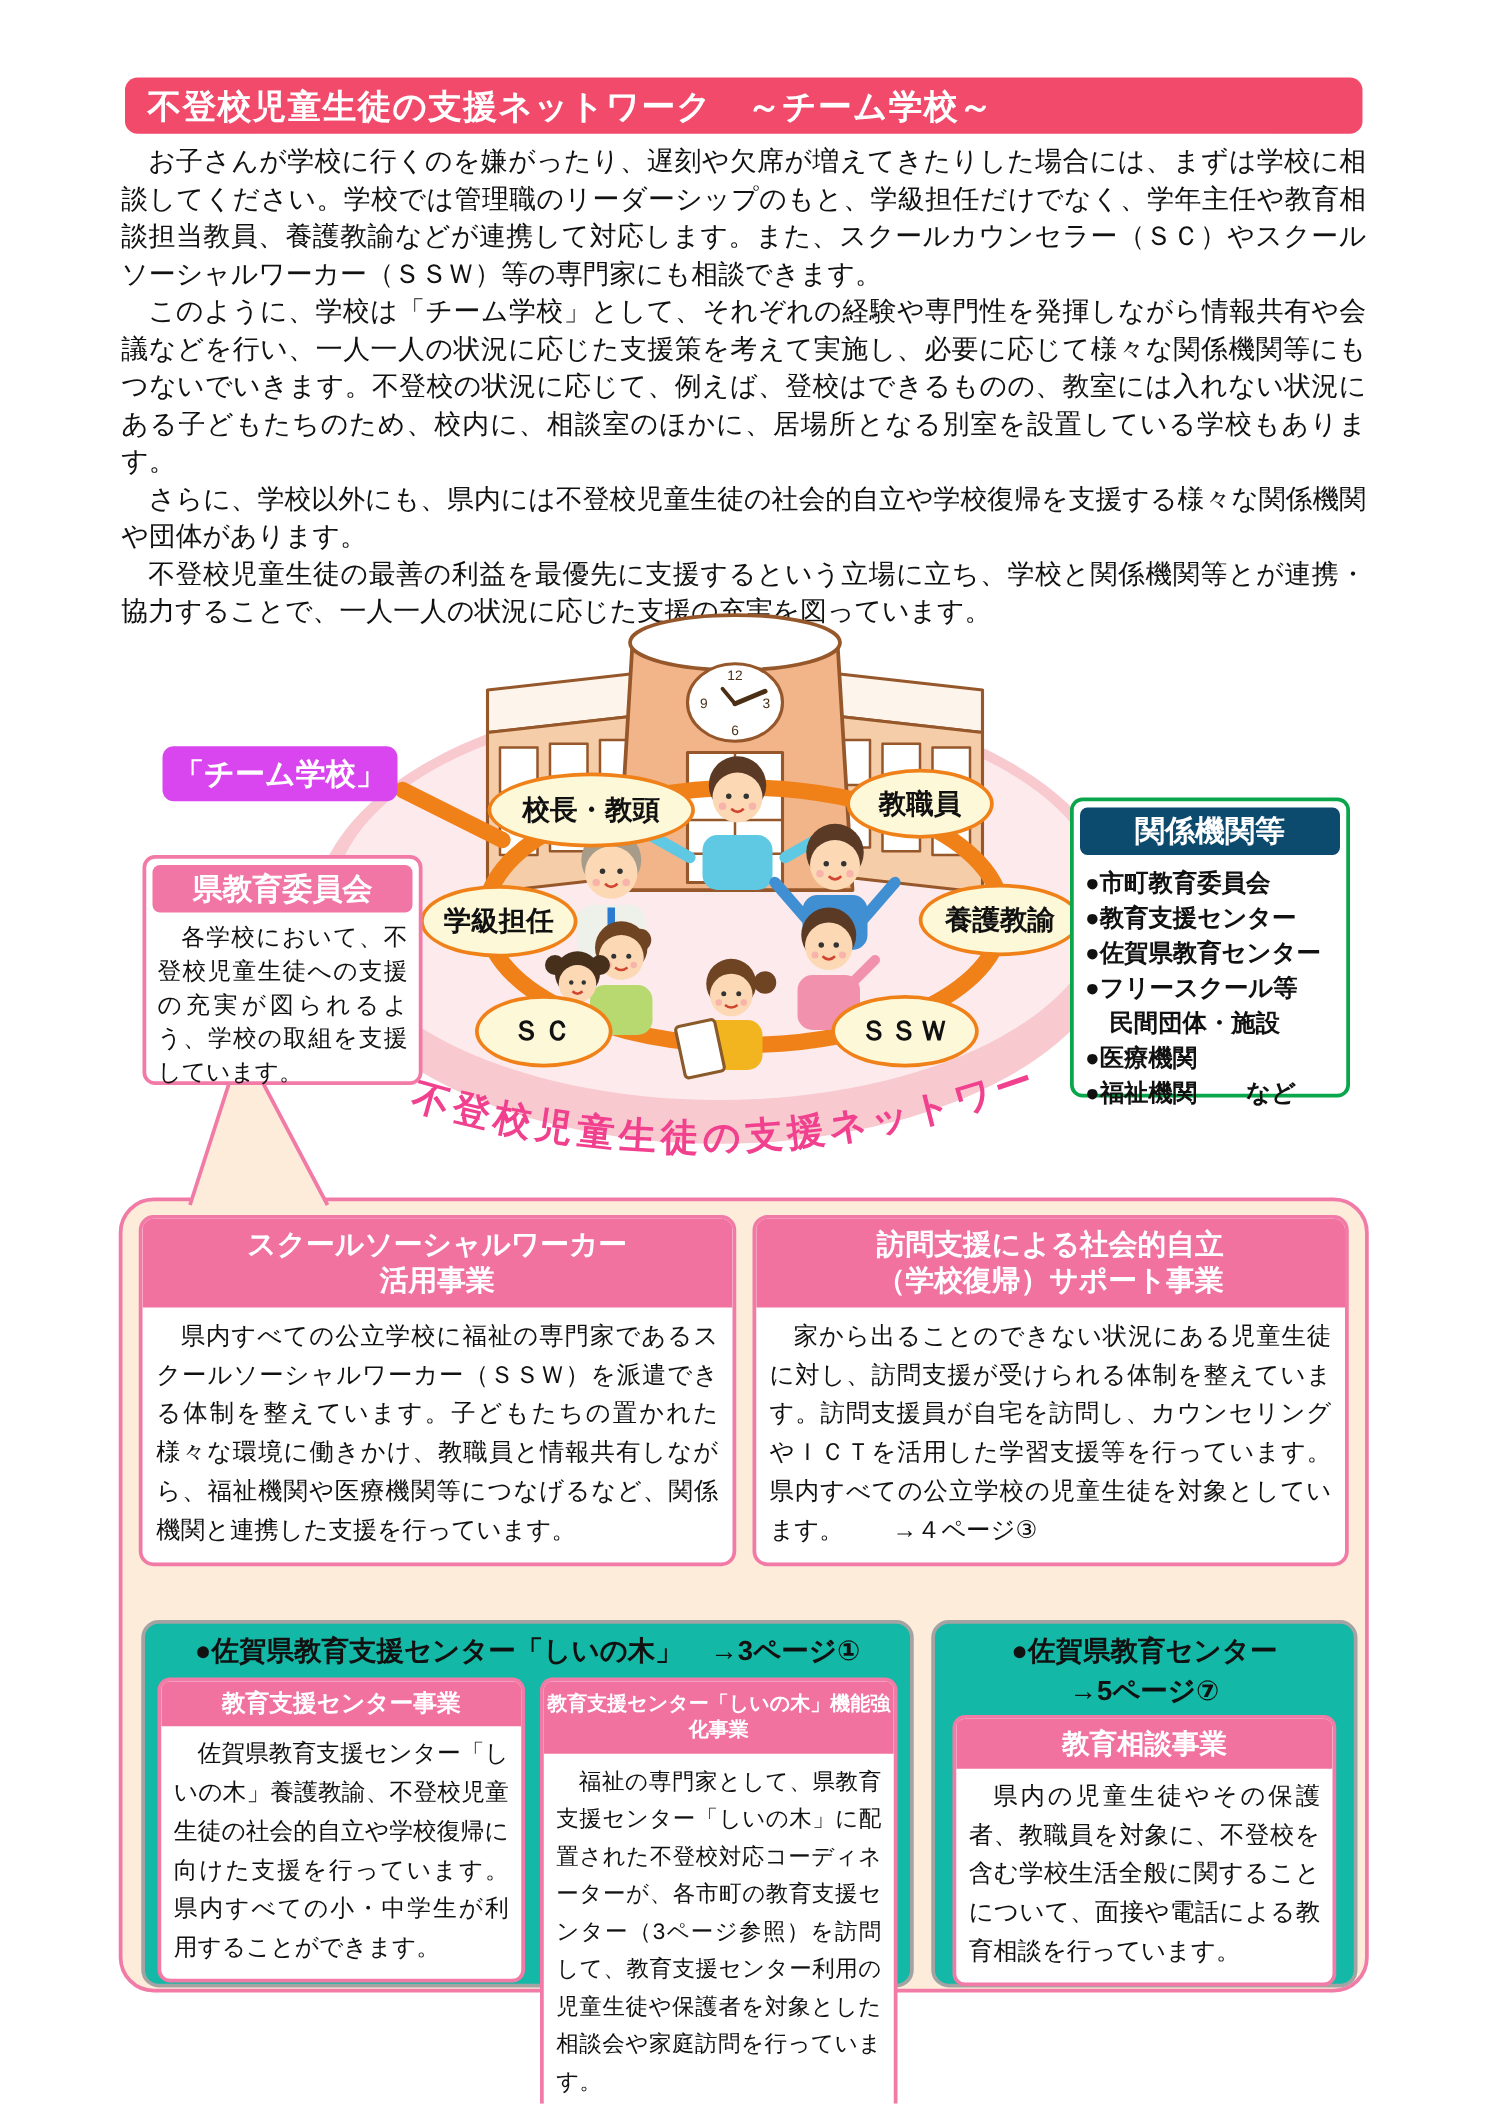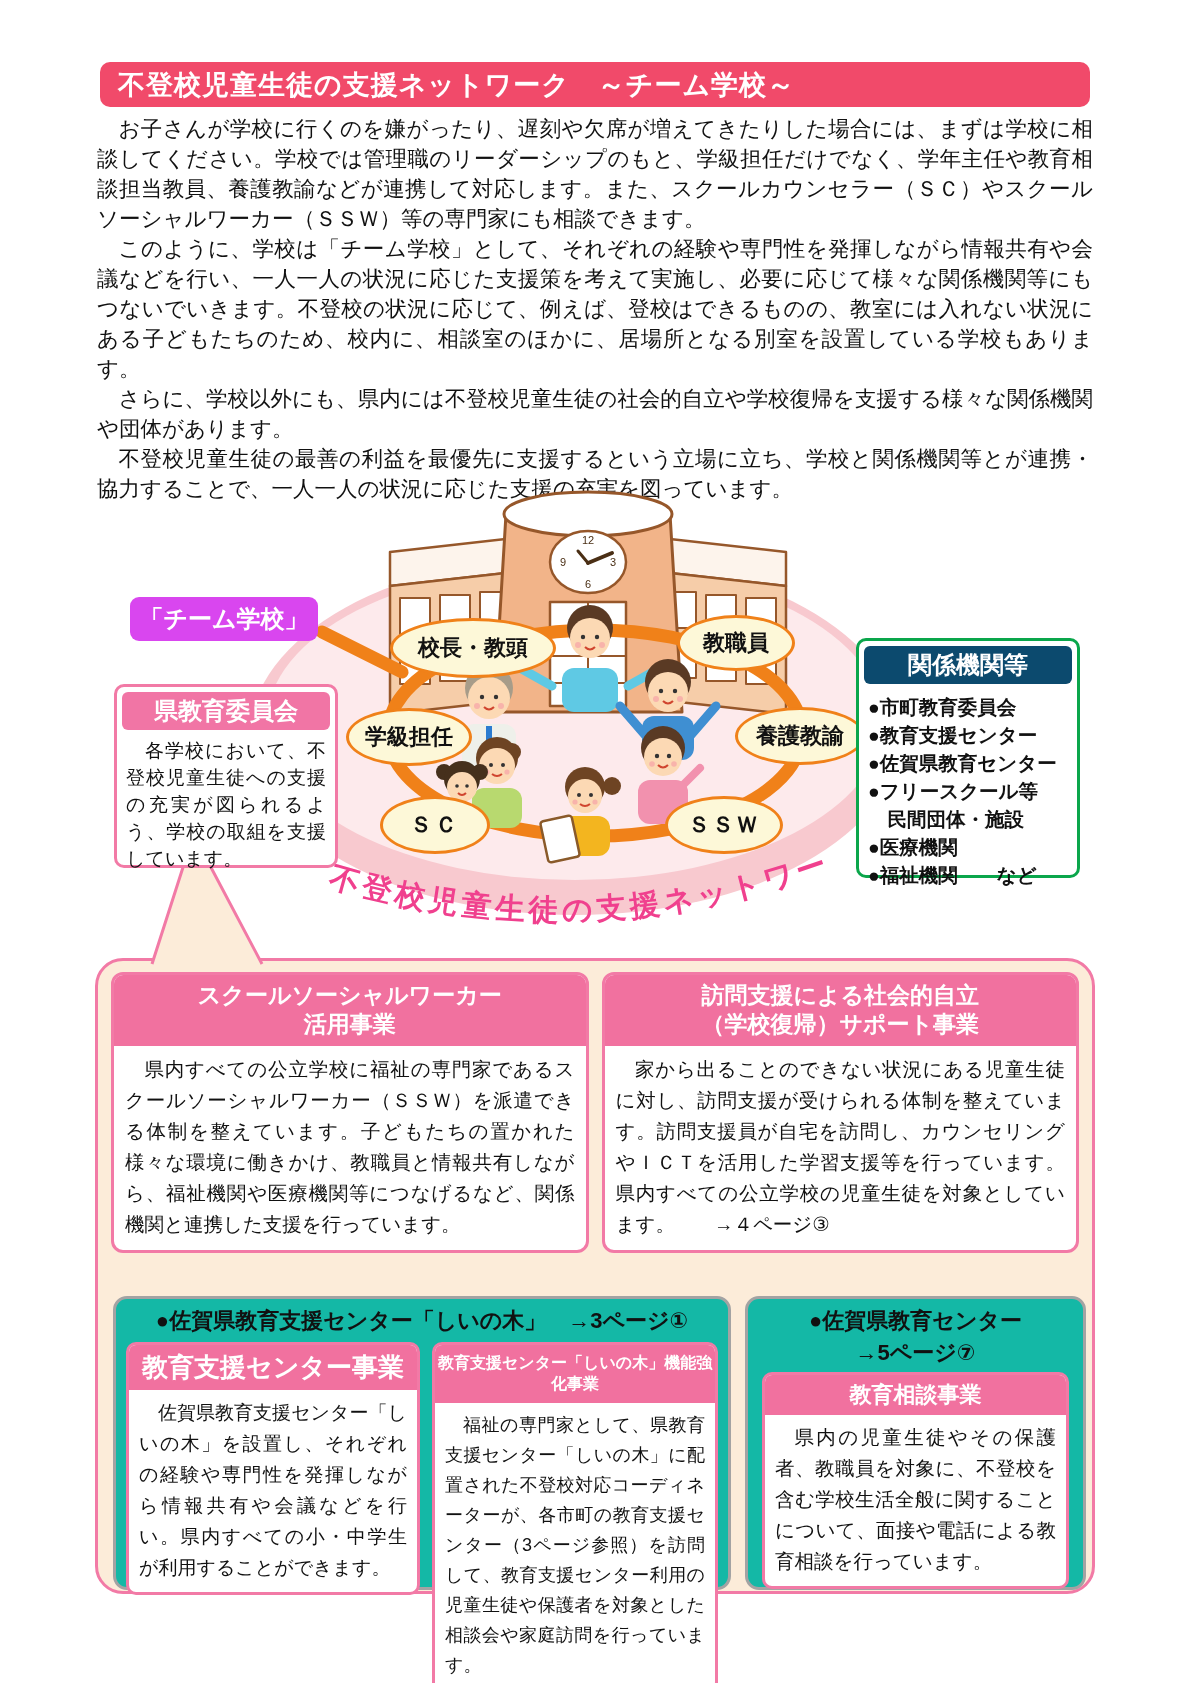--- a/index.html
+++ b/index.html
@@ -20,21 +20,21 @@
   #illus{position:absolute;left:0;top:450px;width:1190px;height:516px;z-index:2;pointer-events:none;}
 
   .bubble{position:absolute;left:130px;top:597px;width:188px;height:44px;background:#d946ef;
     border-radius:9px;display:flex;align-items:center;justify-content:center;z-index:3;}
   .bubble span{color:#fff;font-weight:bold;font-size:24px;}
 
   .role{position:absolute;border:3px solid #f08119;background:#fdf8d8;border-radius:50%;
     display:flex;align-items:center;justify-content:center;font-weight:bold;font-size:22px;z-index:3;color:#111;}
   .role-principal{left:390px;top:618px;width:160px;height:54px;}
   .role-staff{left:677px;top:615px;width:112px;height:50px;}
-  .role-homeroom{left:346px;top:708px;width:120px;height:52px;}
+  .role-homeroom{left:336px;top:708px;width:120px;height:52px;}
   .role-nurse{left:735px;top:707px;width:124px;height:52px;}
   .role-sc{left:380px;top:796px;width:104px;height:52px;letter-spacing:3px;}
   .role-ssw{left:665px;top:796px;width:112px;height:52px;letter-spacing:2px;}
 
   .sideBox{position:absolute;background:#fff;border-radius:10px;z-index:3;}
   .sideBox .hd{margin:5px;border-radius:6px;color:#fff;font-weight:bold;font-size:24px;
     text-align:center;padding:3px 0;}
   .sideBox .bd{padding:2px 9px 6px 9px;font-size:19px;line-height:27px;}
   .boe{left:114px;top:684px;width:218px;height:178px;border:3px solid #f27aa6;}
   .boe .hd{background:#f175a5;}
@@ -58,21 +58,21 @@
     box-sizing:border-box;z-index:2;}
   .obox-left{left:113px;top:1296px;width:618px;height:294px;}
   .obox-right{left:745px;top:1296px;width:341px;height:294px;}
   .obox .otitle{text-align:center;font-weight:bold;font-size:22px;margin-top:7px;}
   .obox .otitle2{text-align:center;font-weight:bold;font-size:22px;margin-top:2px;}
   .oinner{display:flex;gap:12px;padding:6px 10px 0 10px;align-items:flex-start;}
   .scard{background:#fff;border:3px solid #f27aa6;border-radius:10px;overflow:hidden;}
   .scard .shd{background:#f1719f;color:#fff;font-weight:bold;text-align:center;padding:5px 2px;}
   .scard .sbd{padding:7px 10px 9px 10px;line-height:31px;text-indent:1em;text-align:justify;}
   .scard-a{width:288px;}
-  .scard-a .shd{font-size:26px;}
+  .scard-a .shd{font-size:19px;}
   .scard-a .sbd{font-size:19px;}
   .scard-b{flex:1;}
   .scard-b .shd{font-size:16px;padding:8px 2px;}
   .scard-b .sbd{font-size:18px;line-height:30px;}
   .scard-c{margin:4px 14px 0 14px;}
   .scard-c .shd{font-size:22px;}
   .scard-c .sbd{font-size:19.5px;}
 
   .footer{position:absolute;left:0;top:1602px;width:1190px;text-align:center;
     font-weight:bold;font-size:23px;letter-spacing:2px;}
@@ -280,21 +280,21 @@
 （学校復帰）サポート事業</div>
       <div class="pbd">家から出ることのできない状況にある児童生徒に対し、訪問支援が受けられる体制を整えています。訪問支援員が自宅を訪問し、カウンセリングやＩＣＴを活用した学習支援等を行っています。県内すべての公立学校の児童生徒を対象としています。　　→４ページ③</div>
     </div>
   </div>
 
   <div class="obox obox-left">
     <div class="otitle">●佐賀県教育支援センター「しいの木」　→3ページ①</div>
     <div class="oinner">
       <div class="scard scard-a">
         <div class="shd">教育支援センター事業</div>
-        <div class="sbd">佐賀県教育支援センター「しいの木」を設置し、それぞれの経験や専門性を発揮しながら情報共有や会議などを行い。県内すべての小・中学生が利用することができます。</div>
+        <div class="sbd">佐賀県教育支援センター「しいの木」養護教諭、不登校児童生徒の社会的自立や学校復帰に向けた支援を行っています。県内すべての小・中学生が利用することができます。</div>
       </div>
       <div class="scard scard-b">
         <div class="shd">教育支援センター「しいの木」機能強化事業</div>
         <div class="sbd">福祉の専門家として、県教育支援センター「しいの木」に配置された不登校対応コーディネーターが、各市町の教育支援センター（3ページ参照）を訪問して、教育支援センター利用の児童生徒や保護者を対象とした相談会や家庭訪問を行っています。</div>
       </div>
     </div>
   </div>
 
   <div class="obox obox-right">
     <div class="otitle">●佐賀県教育センター</div>

